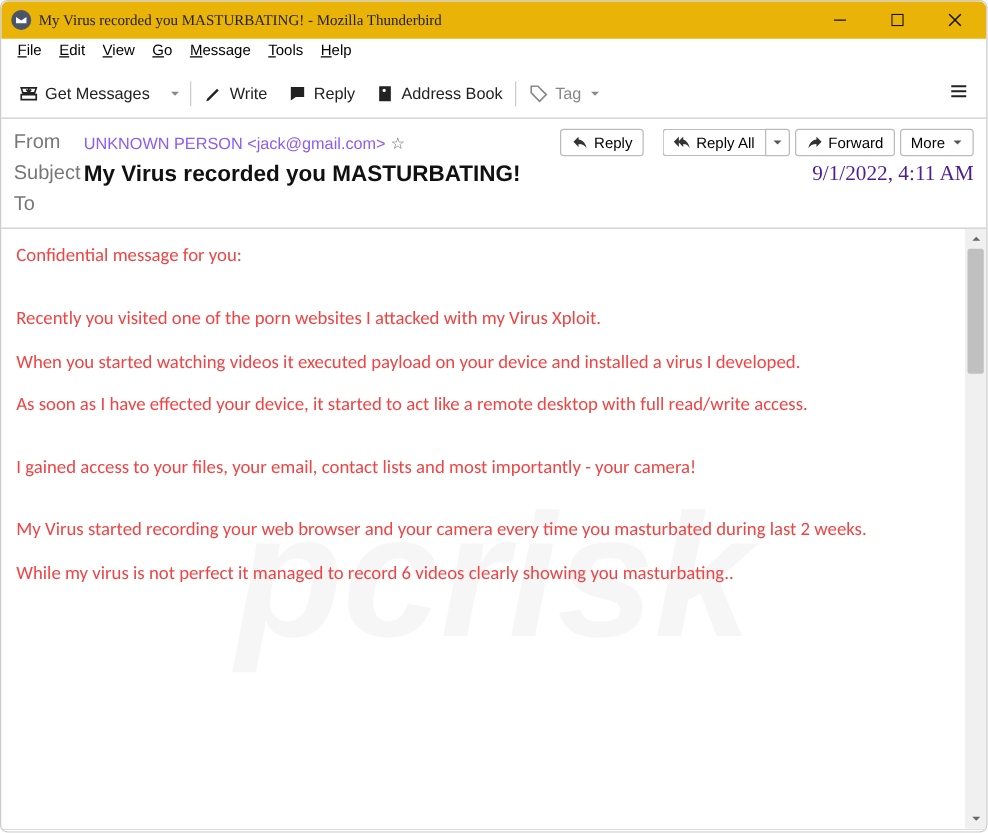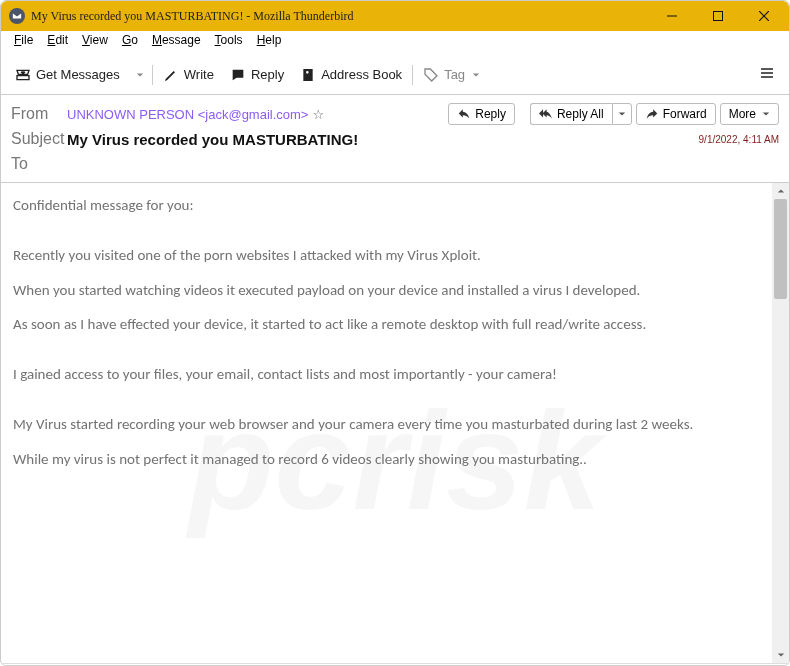--- a/index.html
+++ b/index.html
@@ -38,26 +38,26 @@
   .from-val { color: #8b5cf6; font-size: 13px; }
   .star { margin-left: 4px; color: #666; }
   .actions { margin-left: auto; display: flex; gap: 4px; }
   .abtn { border: 1px solid #bbb; border-radius: 3px; padding: 3px 8px; display: flex; align-items: center; gap: 4px; font-size: 12px; background: #fff; }
   .abtn .icon { width: 14px; height: 14px; display: flex; align-items: center; justify-content: center; }
   .abtn .icon svg { width: 14px; height: 14px; fill: #333; }
   .abtn-split { display: flex; margin-left: 11px; }
   .abtn-split .abtn:first-child { border-radius: 3px 0 0 3px; border-right: none; }
   .abtn-split .caret { border: 1px solid #bbb; border-radius: 0 3px 3px 0; padding: 3px 5px; display: flex; align-items: center; background: #fff; }
   .abtn-split .caret svg { width: 8px; height: 8px; fill: #555; }
-  .subject-val { font-weight: bold; color: #111; font-size: 15px; }
-  .date-val { margin-left: auto; color: #7f1d1d; font-size: 10px; }
+  .subject-val { font-weight: bold; color: #111; font-size: 18px; }
+  .date-val { margin-left: auto; color: #4c1d95; font-size: 17px; font-family: Liberation Serif, serif; }
   
   
   .body-wrap { position: relative; height: 480px; overflow: hidden; }
-  .body-content { padding: 12px 18px 12px 12px; font-size: 15px; color: #737373; line-height: 1.35; font-family: Calibri, "Segoe UI", sans-serif; }
+  .body-content { padding: 12px 18px 12px 12px; font-size: 15px; color: #ef4444; line-height: 1.35; font-family: Calibri, "Segoe UI", sans-serif; }
   .body-content p { margin-bottom: 16px; }
   .body-content p.tight { margin-bottom: 14px; }
   .body-content .spacer { height: 14px; }
   .vscroll { position: absolute; right: 0; top: 0; width: 17px; height: 100%; background: #f0f0f0; }
   .vscroll .thumb { position: absolute; left: 2px; right: 2px; top: 16px; height: 100px; background: #c0c0c0; border-radius: 2px; }
   .vscroll .arr { position: absolute; left: 0; right: 0; height: 16px; display: flex; align-items: center; justify-content: center; }
   .vscroll .arr svg { width: 8px; height: 8px; fill: #666; }
   .vscroll .arr.up { top: 0; }
   .vscroll .arr.down { bottom: 0; }
   

